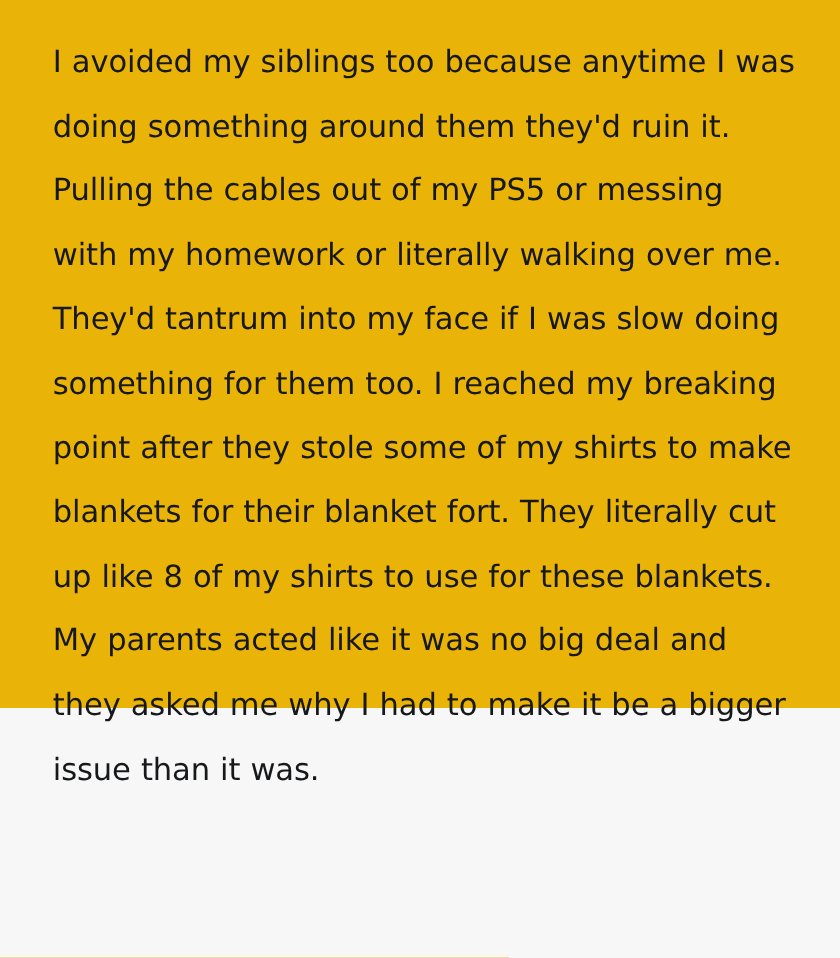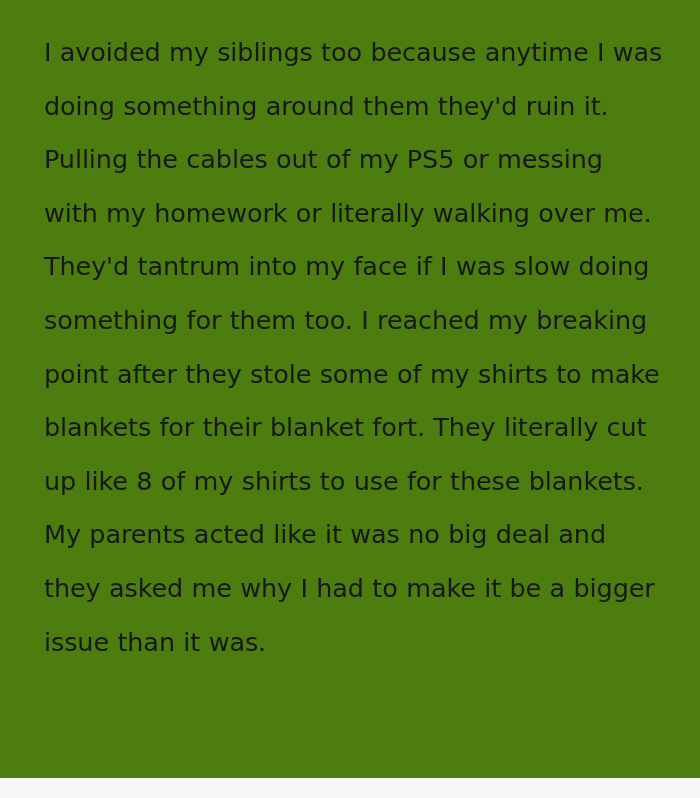--- a/index.html
+++ b/index.html
@@ -8,23 +8,23 @@
   }
   body {
     width: 700px;
     height: 798px;
     background: #f7f7f7;
     font-family: "DejaVu Sans", sans-serif;
     overflow: hidden;
   }
   .page {
     width: 700px;
-    height: 778px;
+    height: 590px;
     box-sizing: border-box;
-    background: #4d7c0f;
+    background: #eab308;
     display: block;
     position: relative;
   }
   .text-card {
     box-sizing: border-box;
     padding: 26px 36px 20px 44px;
   }
   .body-text {
     font-family: "DejaVu Sans", sans-serif;
     font-size: 25.5px;

